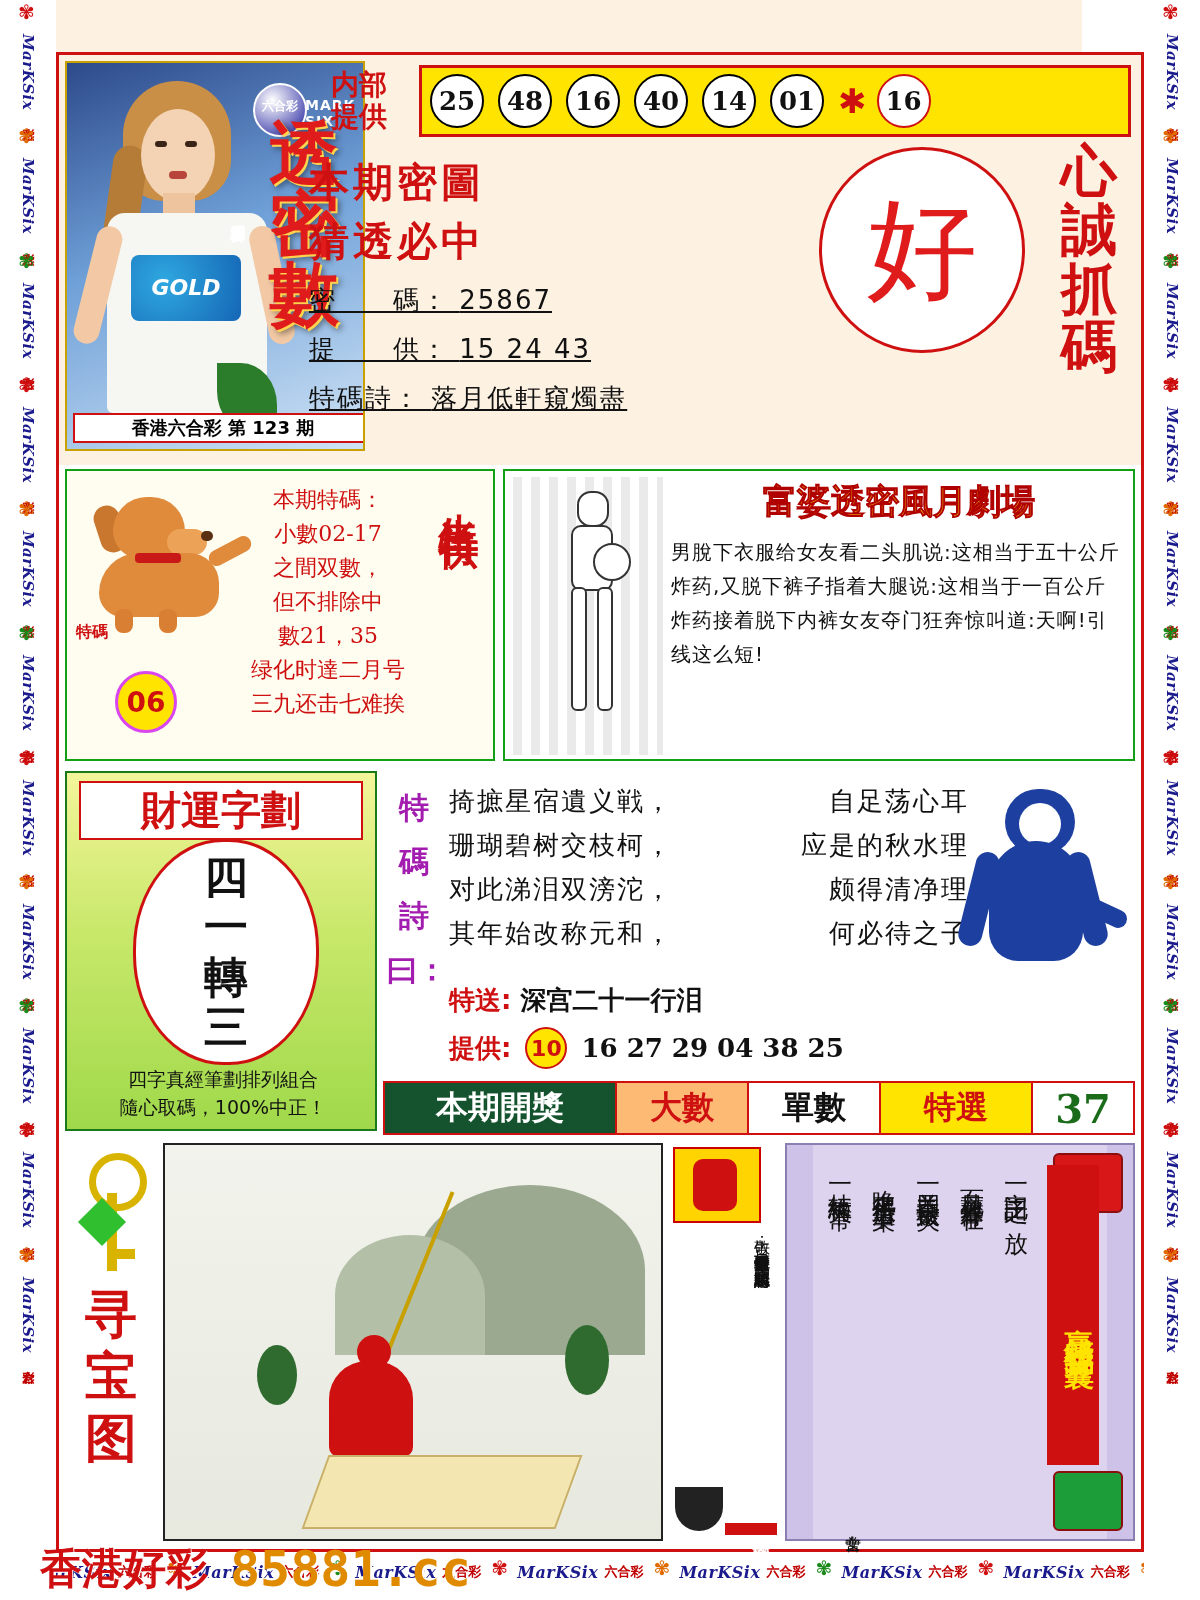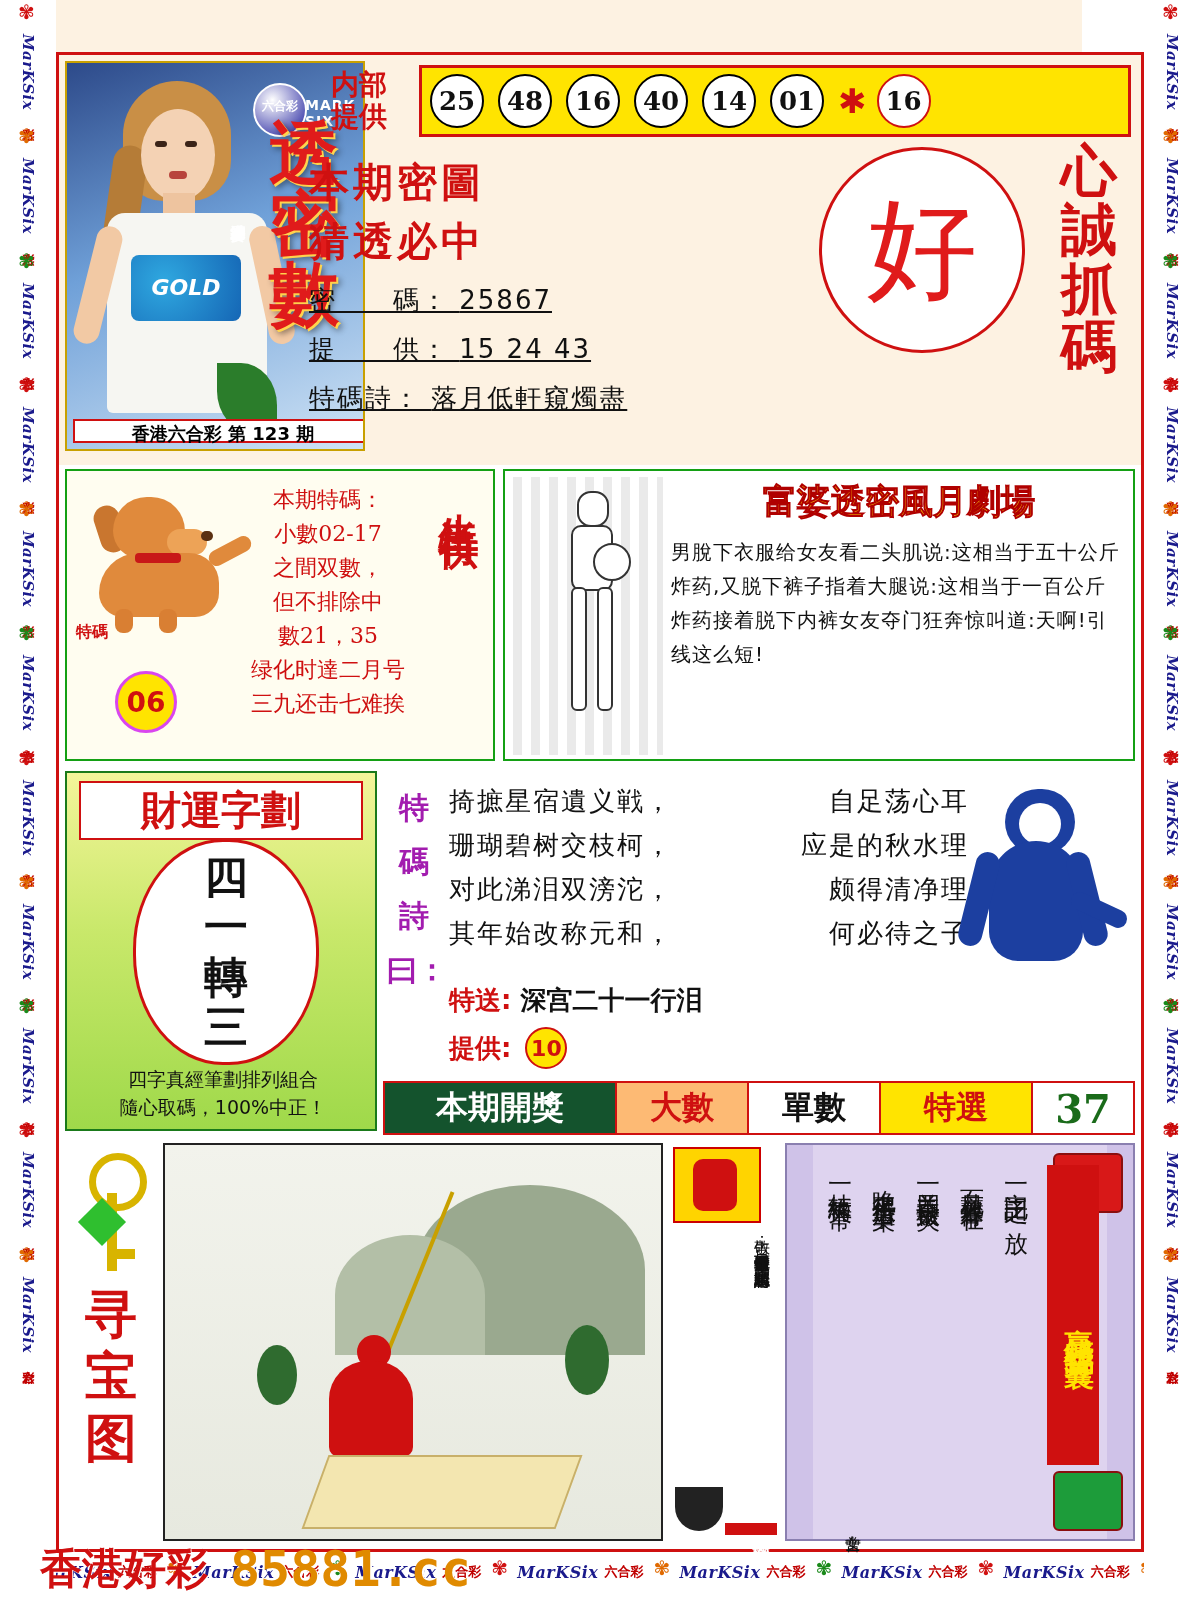--- a/index.html
+++ b/index.html
@@ -66,21 +66,21 @@
     background:radial-gradient(circle at 35% 30%,#ffffff,#1c1c9c);border:2px solid #fff;}
   .logo-ball span{position:absolute;left:0;right:0;top:13px;text-align:center;color:#fff;font-size:12px;font-weight:bold;}
   .logo-text{position:absolute;left:58px;top:20px;color:#fff;font-size:14px;font-weight:bold;letter-spacing:1px;}
 
   .tou{position:absolute;right:4px;top:56px;width:110px;text-align:center;}
   .tou .c{font-size:70px;font-weight:bold;color:#e01b1b;
     text-shadow:2px 2px 0 #ffd34d,4px 4px 6px rgba(0,0,0,.45);line-height:1.0;
     font-family:"DejaVu Serif","Liberation Serif",serif;}
   .sidev{position:absolute;right:116px;top:150px;color:#fff;font-size:15px;writing-mode:vertical-rl;font-weight:bold;}
 
-  .caption{position:absolute;left:6px;bottom:6px;width:300px;height:24px;background:#fff;
+  .caption{position:absolute;left:6px;bottom:6px;width:300px;height:30px;background:#fff;
     border:2px solid #cf1010;box-sizing:border-box;text-align:center;line-height:26px;
     color:#000;font-size:18px;font-weight:bold;}
 
   
   .numbar{position:absolute;left:360px;top:10px;width:712px;height:72px;
     border:3px solid #cf1010;background:#ffe400;box-sizing:border-box;display:flex;align-items:center;padding:0 8px;}
   .ball{width:50px;height:50px;border-radius:50%;border:2px solid #000;background:#fff;
     display:flex;align-items:center;justify-content:center;font-size:26px;font-weight:bold;color:#111;
     font-family:"DejaVu Serif","Liberation Serif",serif;margin-right:14px;}
   .starsep{font-size:34px;color:#cf1010;margin-right:10px;font-weight:bold;}
@@ -587,20 +587,21 @@
               <span>何必待之子</span>
             </div>
           </div>
         <div class="tesong">
           <span>特送:</span>
           <b>深宫二十一行泪</b>
         </div>
         <div class="tigong">
           <span>提供:</span>
           <span class="circ">10</span>
+          <span class="n" id="supplyNums">16  27  29  04  38  25</span>
         </div>
         <div class="monkey">
           <div class="hd2"></div>
           <div class="fc"></div>
           <div class="b"></div>
           <div class="arm2" style="left:18px;top:70px;transform:rotate(14deg)"></div>
           <div class="arm2" style="left:126px;top:70px;transform:rotate(-14deg)"></div>
           <div class="tl"></div>
         </div>
       </div>

